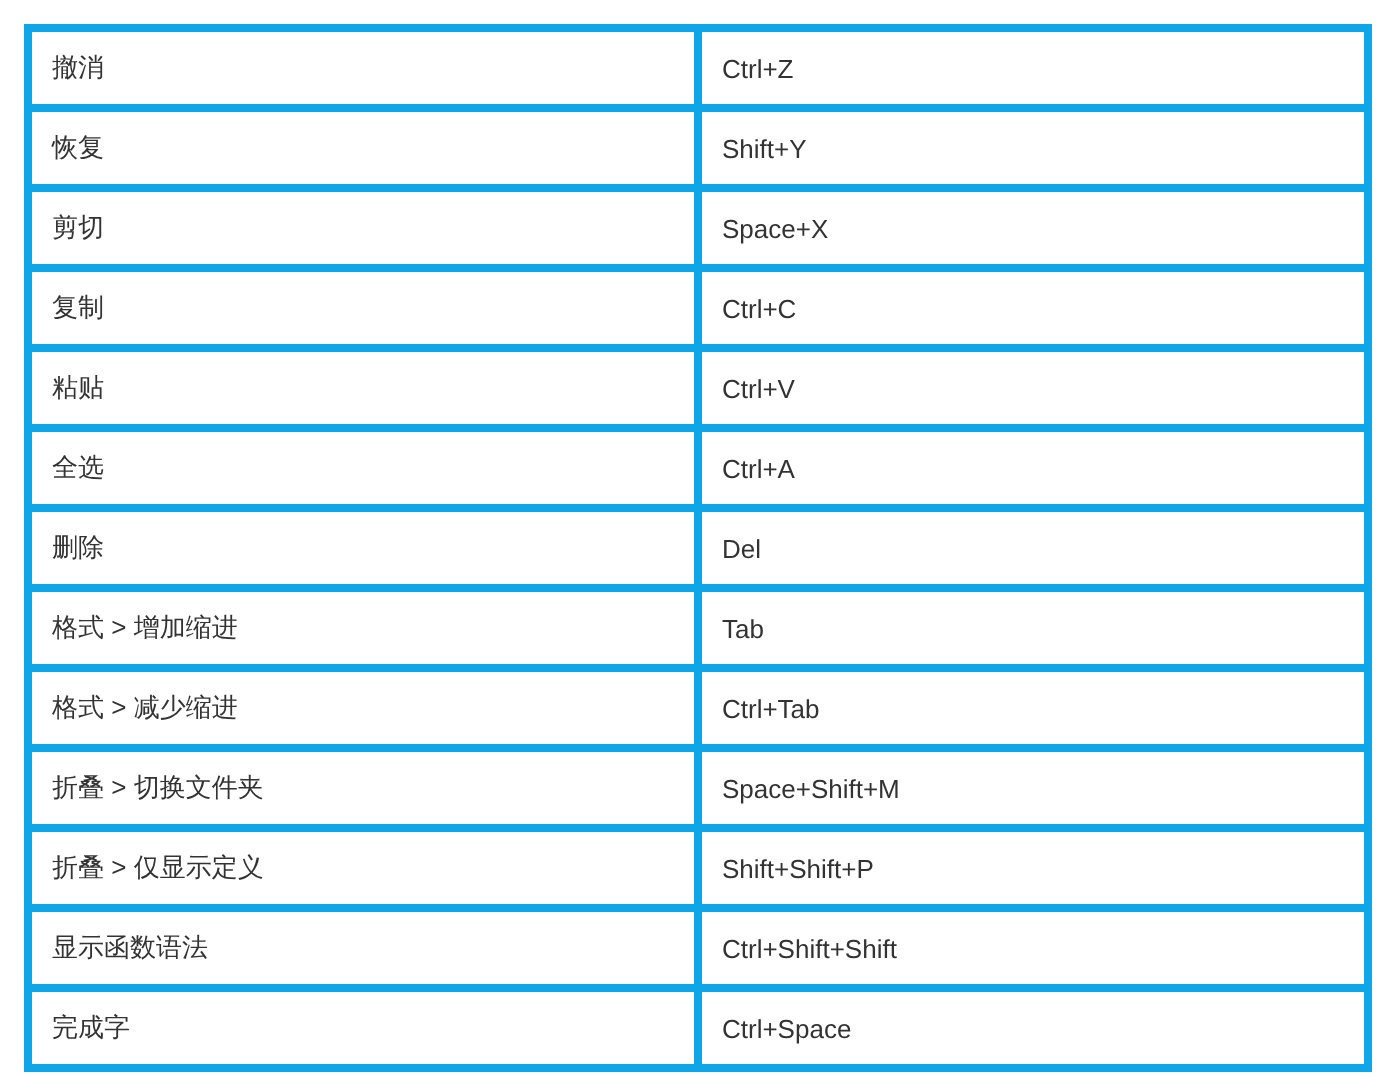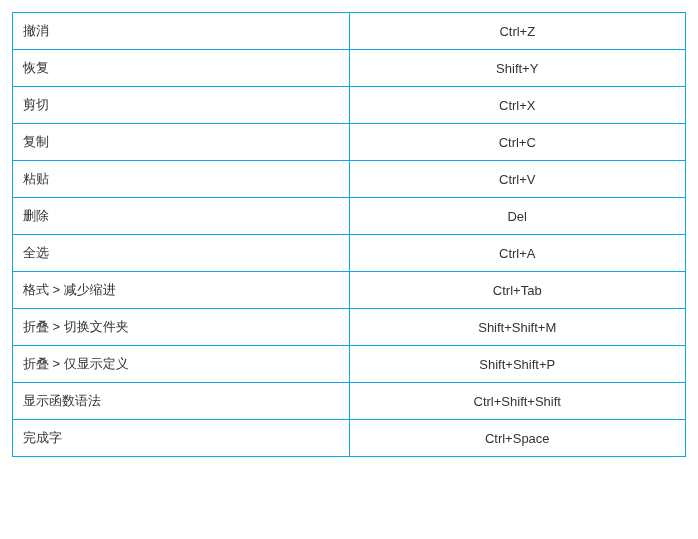--- a/index.html
+++ b/index.html
@@ -9,72 +9,75 @@
       font-family: Arial, "Microsoft YaHei", sans-serif;
       font-size: 13px;
       color: #333333;
     }
     table {
       border-collapse: collapse;
       width: 674px;
       table-layout: fixed;
     }
     td {
-      border: 1px solid #0ea5e9;
+      border: 4px solid #0ea5e9;
       padding: 9px 10px;
       vertical-align: middle;
     }
     td.col-action {
       width: 50%;
     }
     td.col-shortcut {
       width: 50%;
-      text-align: center;
     }
   </style>
 </head>
 <body>
 
 <table>
   <tbody>
     <tr>
       <td class="col-action">撤消</td>
       <td class="col-shortcut">Ctrl+Z</td>
     </tr>
     <tr>
       <td class="col-action">恢复</td>
       <td class="col-shortcut">Shift+Y</td>
     </tr>
     <tr>
       <td class="col-action">剪切</td>
-      <td class="col-shortcut">Ctrl+X</td>
+      <td class="col-shortcut">Space+X</td>
     </tr>
     <tr>
       <td class="col-action">复制</td>
       <td class="col-shortcut">Ctrl+C</td>
     </tr>
     <tr>
       <td class="col-action">粘贴</td>
       <td class="col-shortcut">Ctrl+V</td>
     </tr>
     <tr>
+      <td class="col-action">全选</td>
+      <td class="col-shortcut">Ctrl+A</td>
+    </tr>
+    <tr>
       <td class="col-action">删除</td>
       <td class="col-shortcut">Del</td>
     </tr>
     <tr>
-      <td class="col-action">全选</td>
-      <td class="col-shortcut">Ctrl+A</td>
+      <td class="col-action">格式 &gt; 增加缩进</td>
+      <td class="col-shortcut">Tab</td>
     </tr>
     <tr>
       <td class="col-action">格式 &gt; 减少缩进</td>
       <td class="col-shortcut">Ctrl+Tab</td>
     </tr>
     <tr>
       <td class="col-action">折叠 &gt; 切换文件夹</td>
-      <td class="col-shortcut">Shift+Shift+M</td>
+      <td class="col-shortcut">Space+Shift+M</td>
     </tr>
     <tr>
       <td class="col-action">折叠 &gt; 仅显示定义</td>
       <td class="col-shortcut">Shift+Shift+P</td>
     </tr>
     <tr>
       <td class="col-action">显示函数语法</td>
       <td class="col-shortcut">Ctrl+Shift+Shift</td>
     </tr>
     <tr>

